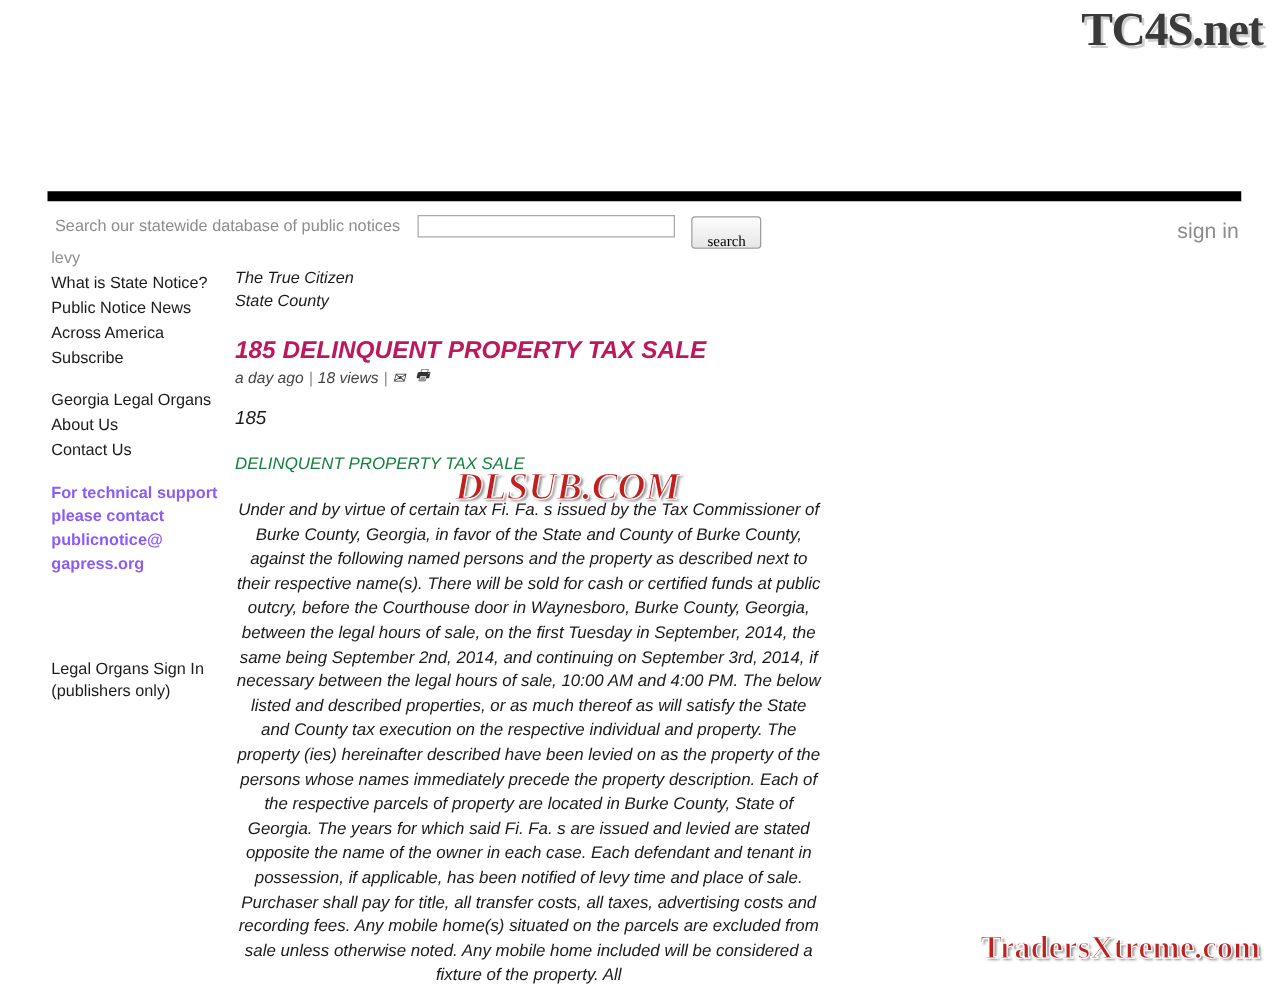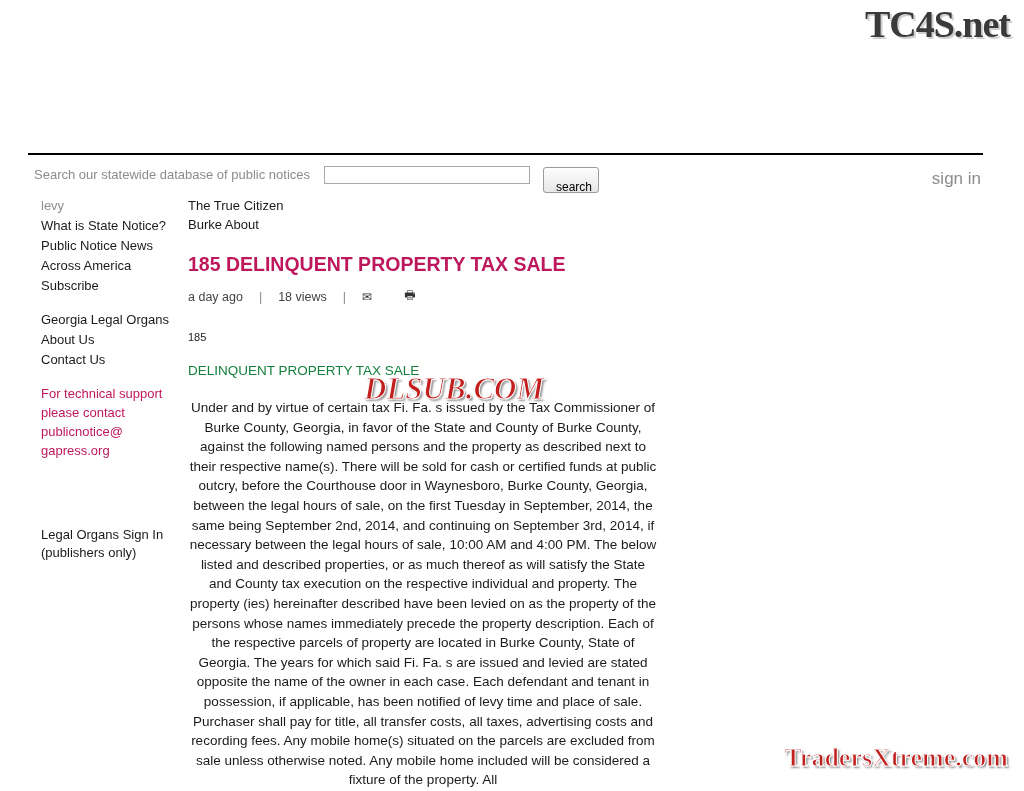--- a/index.html
+++ b/index.html
@@ -25,24 +25,24 @@
     font-weight: bold;
     font-size: 38px;
     color: #3a3a3a;
     letter-spacing: -1px;
     text-shadow: 2px 2px 0 #cfcfcf;
   }
 
   
   .search-bar {
     position: absolute;
-    left: 28px;
+    left: 38px;
     top: 153px;
     width: 955px;
-    border-top: 2px solid #000000;
+    border-top: 8px solid #000000;
     height: 40px;
   }
   .search-label {
     position: absolute;
     left: 6px;
     top: 12px;
     font-size: 13px;
     color: #8c8c8c;
   }
   .search-input {
@@ -57,21 +57,21 @@
     padding: 1px 3px;
     box-sizing: border-box;
   }
   .search-button {
     position: absolute;
     left: 515px;
     top: 12px;
     width: 56px;
     height: 21px;
     font-size: 12px;
-    font-family: Liberation Sans, sans-serif;
+    font-family: Liberation Serif, serif;
     background: linear-gradient(#fdfdfd, #e6e6e6);
     border: 1px solid #9c9c9c;
     border-radius: 3px;
     color: #000;
     cursor: pointer;
     padding: 12px;
   }
   .sign-in {
     position: absolute;
     right: 2px;
@@ -92,65 +92,65 @@
   }
   .sidebar a {
     display: block;
     color: #1b1b1b;
     text-decoration: none;
   }
   .sidebar a.muted { color: #8f8f8f; }
   .sidebar .group { margin-top: 14px; }
   .sidebar .support {
     margin-top: 14px;
-    font-weight: normal;
-    color: #be185d;
+    font-weight: bold;
+    color: #8b5cf6;
     line-height: 19px;
     width: 150px;
   }
   .sidebar .signin-block {
     margin-top: 66px;
     color: #1b1b1b;
     line-height: 18px;
     width: 150px;
   }
   .sidebar .signin-block .sub { color: #1b1b1b; }
 
   
   .content {
     position: absolute;
     left: 188px;
-    top: 196px;
+    top: 212px;
     width: 470px;
+    font-style: italic;
   }
   .pub-name, .pub-county {
     font-size: 13px;
     color: #1b1b1b;
     line-height: 19px;
   }
   .article-title {
     margin: 19px 0 0 0;
     font-size: 19.5px;
     font-weight: bold;
     color: #be185d;
     line-height: 22px;
   }
   .meta {
-    margin-top: 11px;
     font-size: 12.5px;
     color: #444;
     display: flex;
     align-items: center;
-    gap: 12px;
+    gap: 0;
   }
   .meta .sep { margin: 0 4px; color: #8a8a8a; }
   .meta .icon { font-size: 12px; color: #333; }
   .body-num {
-    margin-top: 24px;
-    font-size: 11px;
+    margin-top: 14px;
+    font-size: 15px;
     color: #1b1b1b;
   }
   .body-head {
     margin-top: 20px;
     font-size: 13.5px;
     color: #15803d;
   }
   .body-text {
     margin-top: 20px;
     font-size: 13.5px;
@@ -222,21 +222,21 @@
     </div>
 
     <div class="signin-block">
       <div>Legal Organs Sign In</div>
       <div class="sub">(publishers only)</div>
     </div>
   </nav>
 
   <main class="content">
     <div class="pub-name">The True Citizen</div>
-    <div class="pub-county">Burke About</div>
+    <div class="pub-county">State County</div>
 
     <h1 class="article-title">185 DELINQUENT PROPERTY TAX SALE</h1>
 
     <div class="meta">
       <span>a day ago</span>
       <span class="sep">|</span>
       <span>18 views</span>
       <span class="sep">|</span>
       <span class="icon">✉</span>
       <span class="sep"></span>

